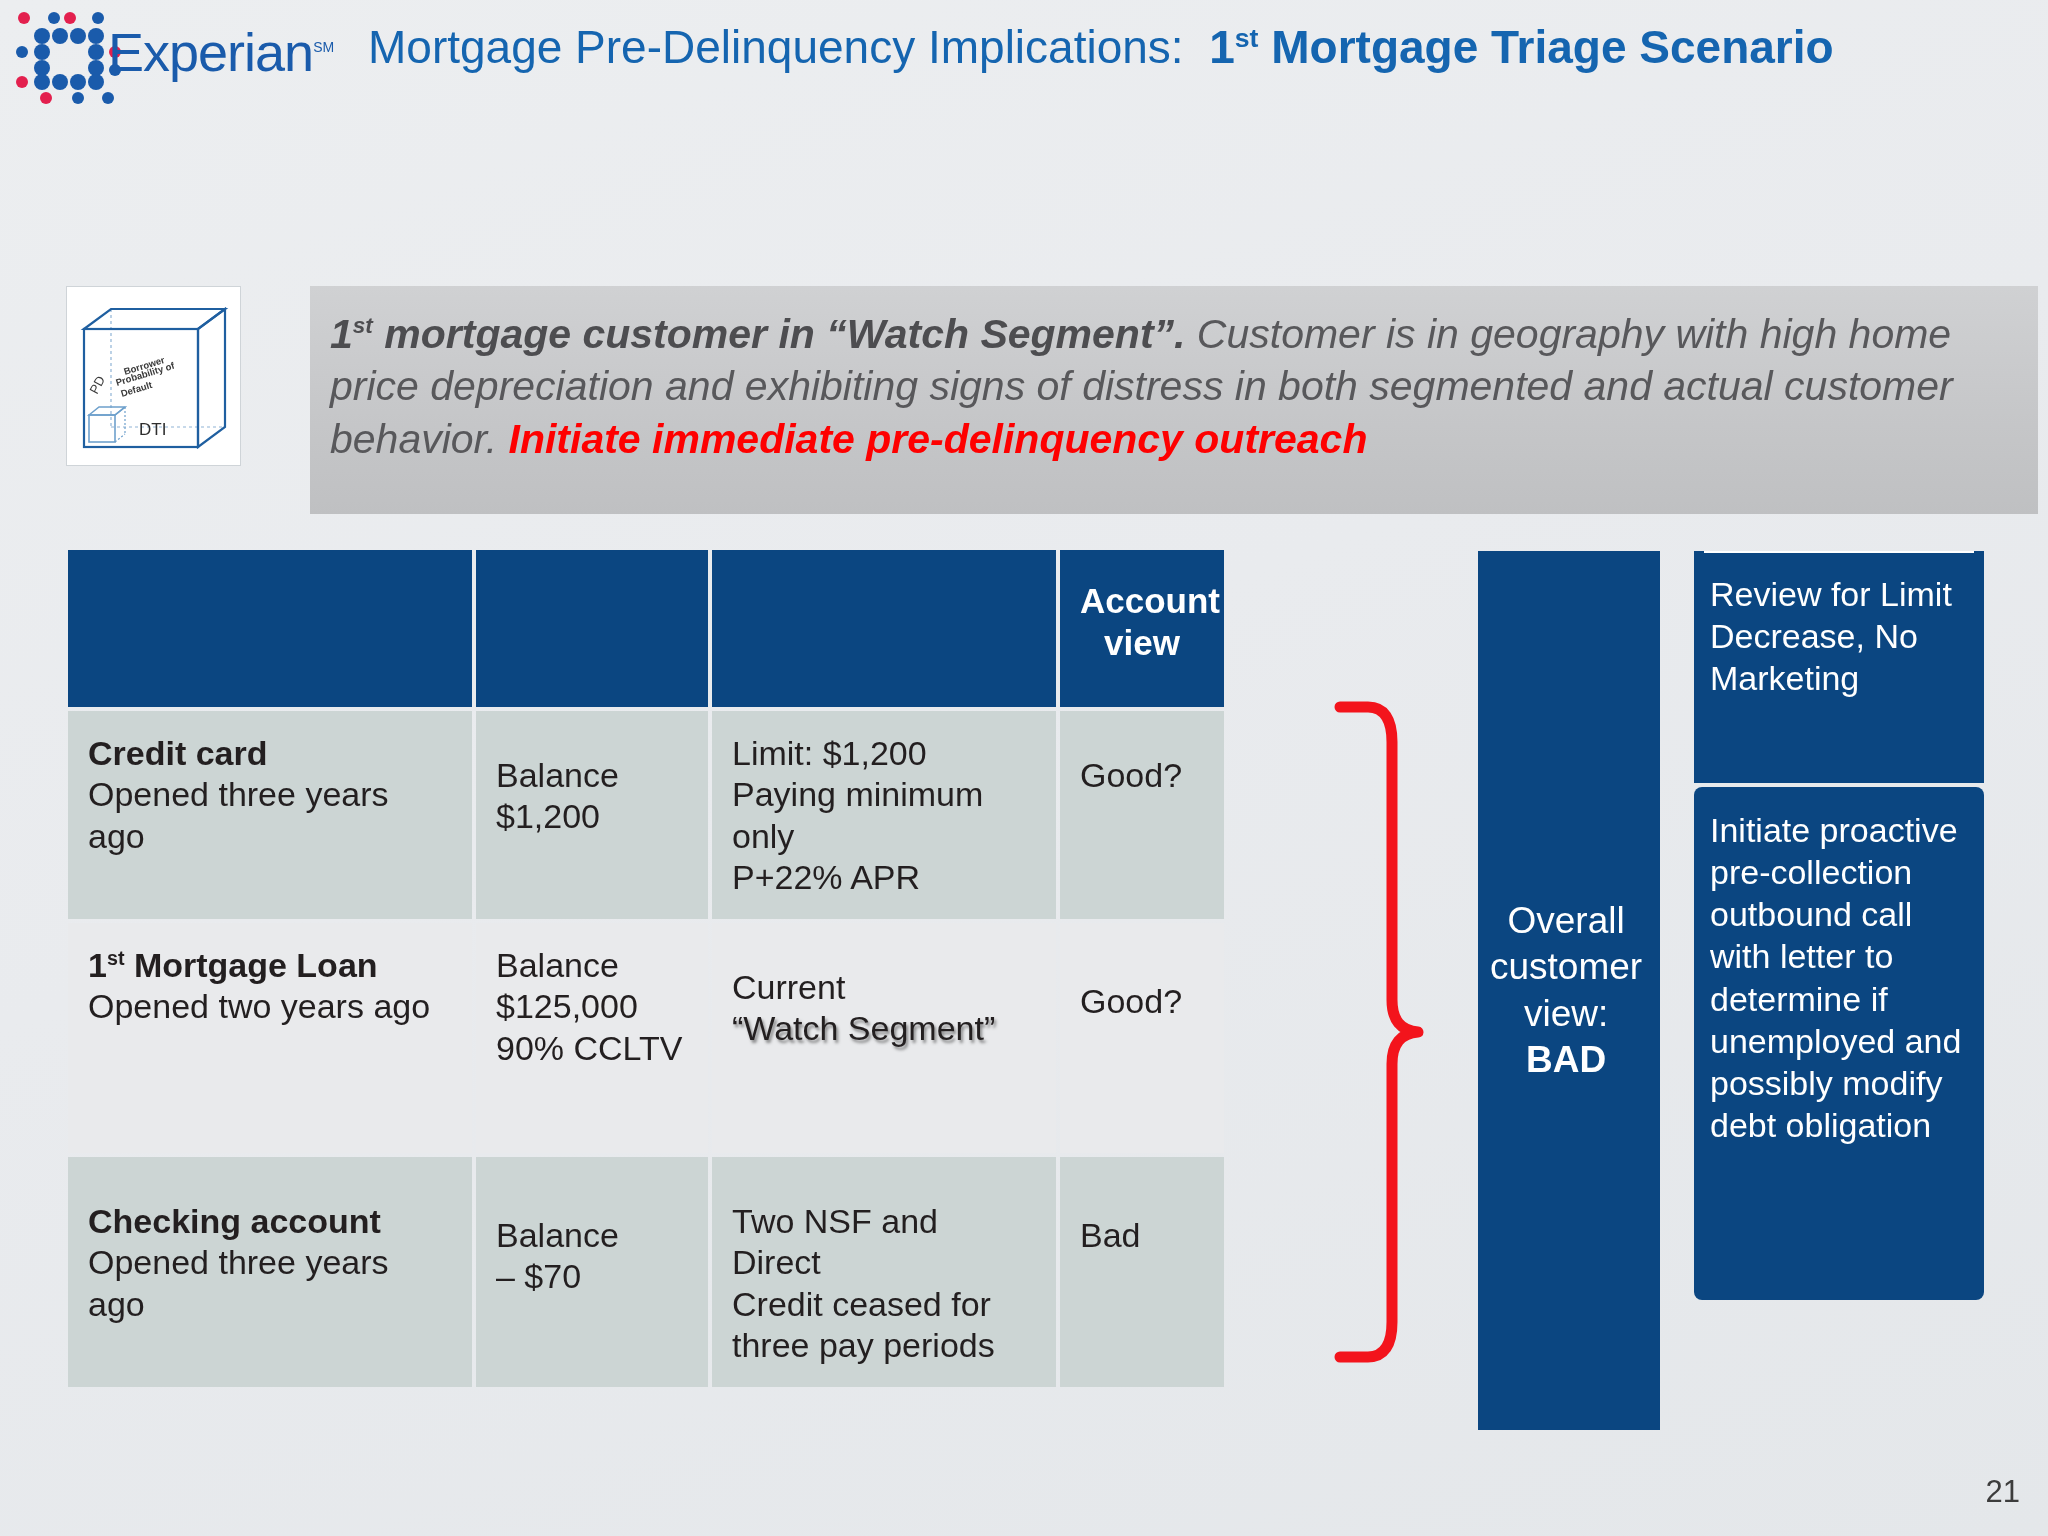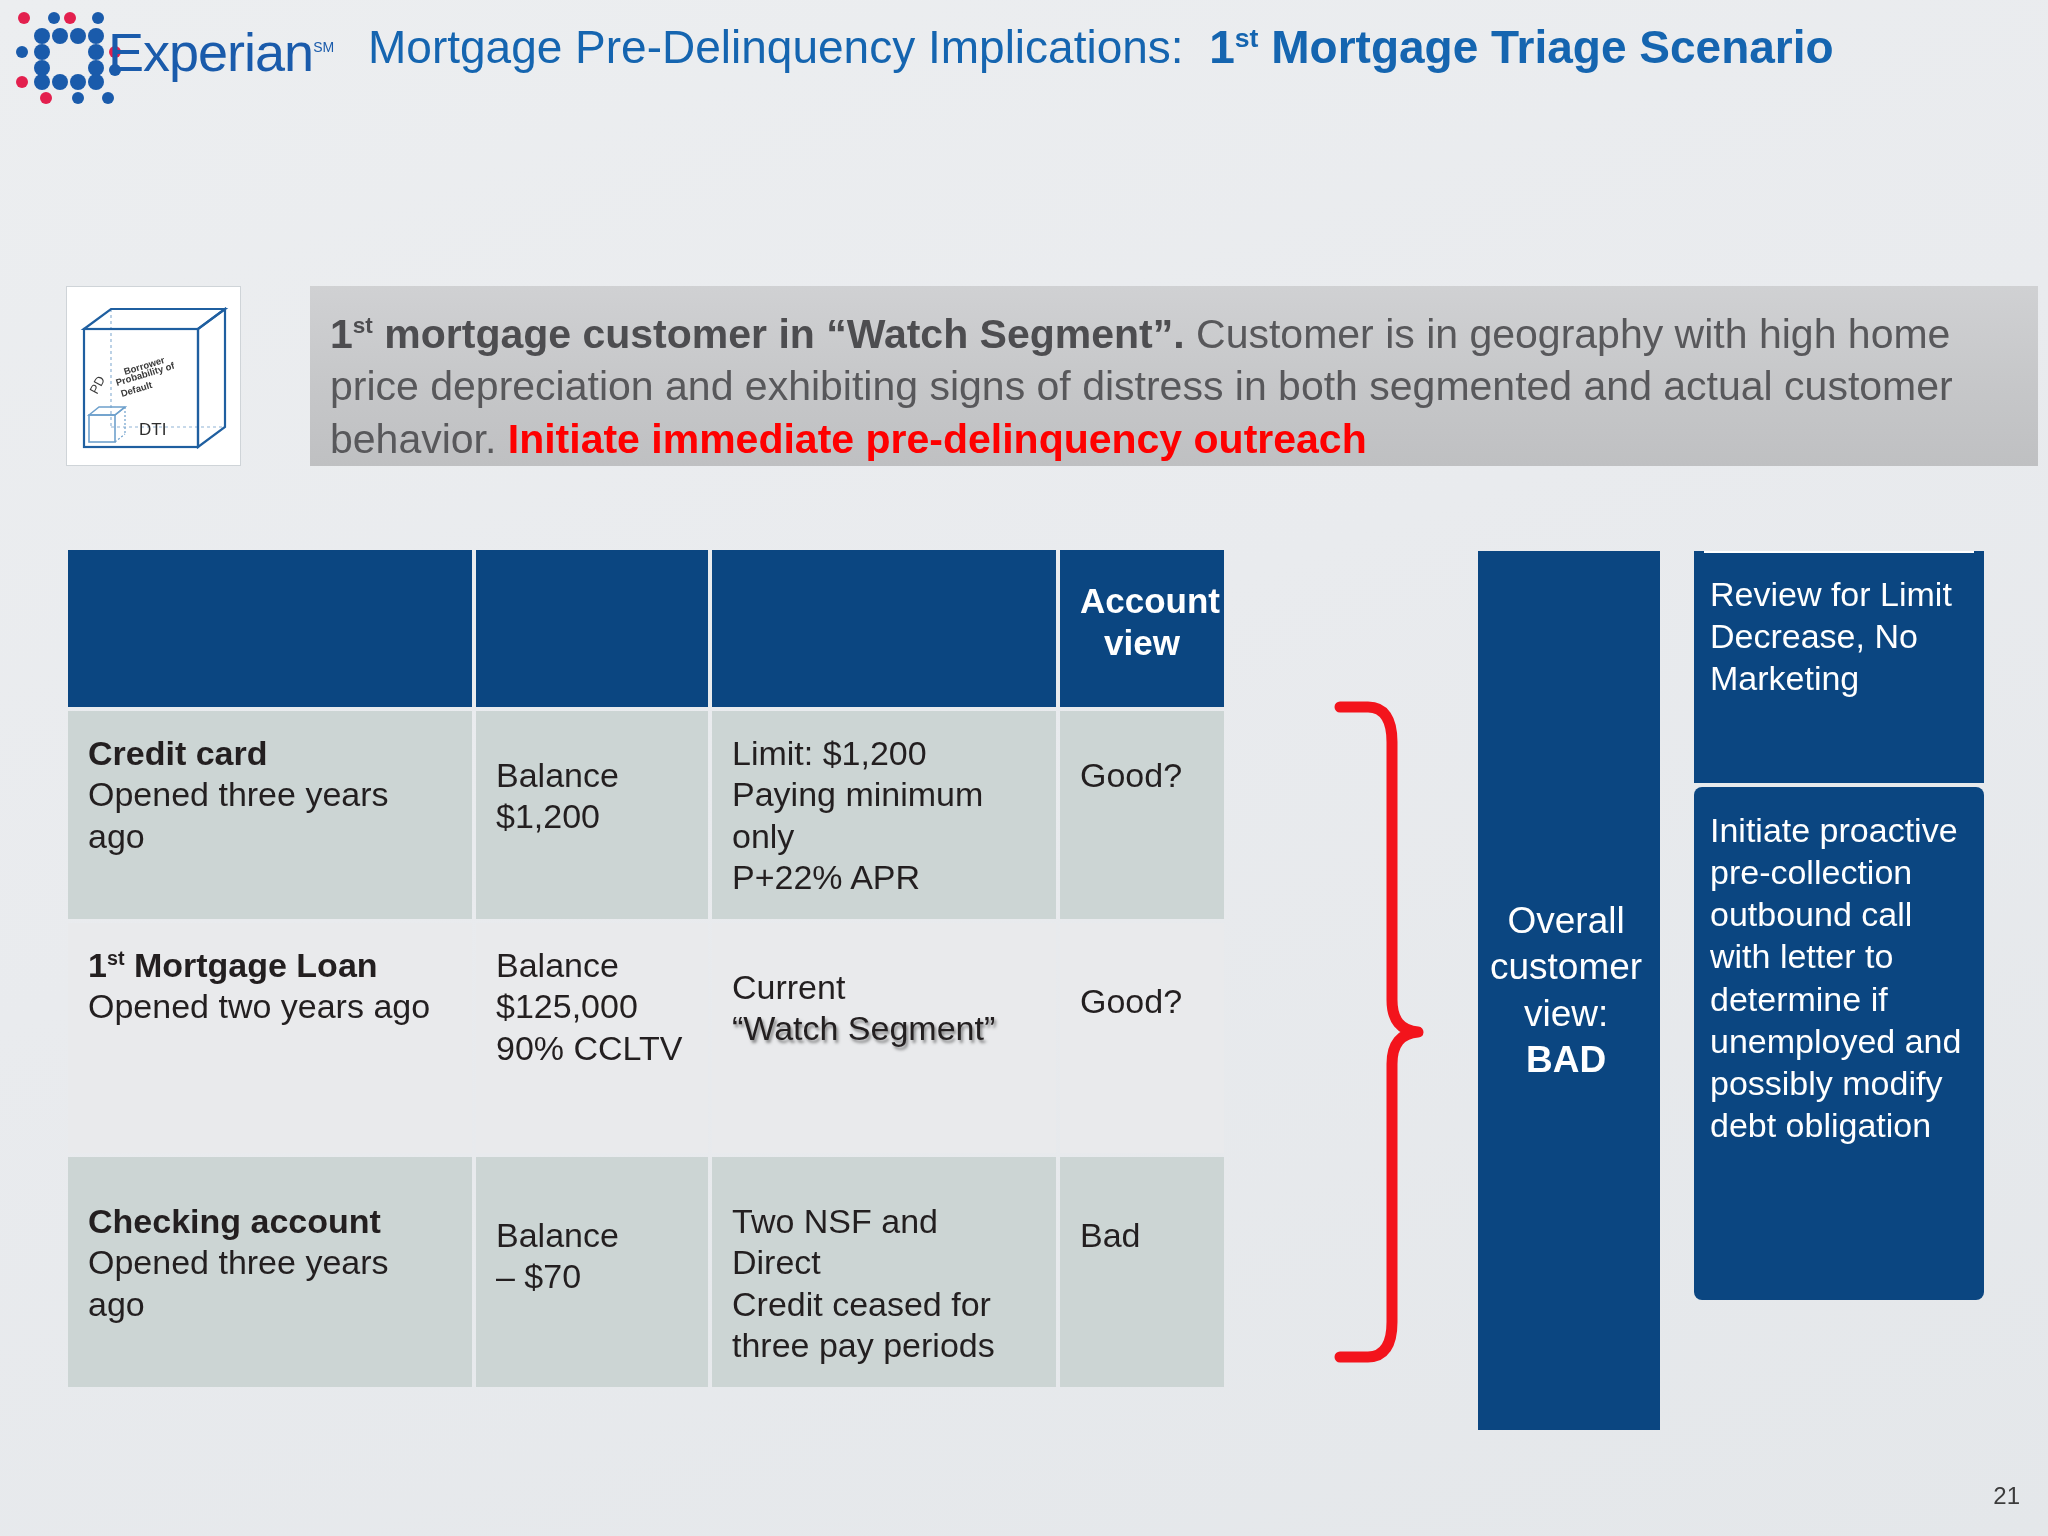--- a/index.html
+++ b/index.html
@@ -93,23 +93,24 @@
     height: 180px;
     background: #ffffff;
     border: 1px solid #cfd4d8;
   }
 
   #callout-box {
     position: absolute;
     left: 244px;
     top: 0;
     width: 1728px;
-    height: 180px;
+    height: 228px;
     background: linear-gradient(180deg, #d0d1d3 0%, #c6c7c9 55%, #bfc0c2 100%);
     padding: 22px 28px 0 20px;
+    font-style: italic;
   }
   #callout-text {
     font-size: 41px;
     line-height: 1.28;
     color: #58585b;
   }
   #callout-text .c-bold { font-weight: bold; color: #4d4d50; }
   #callout-text .c-red  { font-weight: bold; color: #fe0000; }
   #callout-text sup { font-size: 0.55em; vertical-align: super; }
 
@@ -222,21 +223,21 @@
     width: 220px;
     height: 700px;
     pointer-events: none;
   }
 
   
   #page-number {
     position: absolute;
     right: 28px;
     bottom: 26px;
-    font-size: 24px;
+    font-size: 31px;
     color: #3c3c3c;
   }
 </style>
 </head>
 <body>
 
 <div id="slide-header">
 
   <div id="experian-logo">
     <div id="logo-dots">

